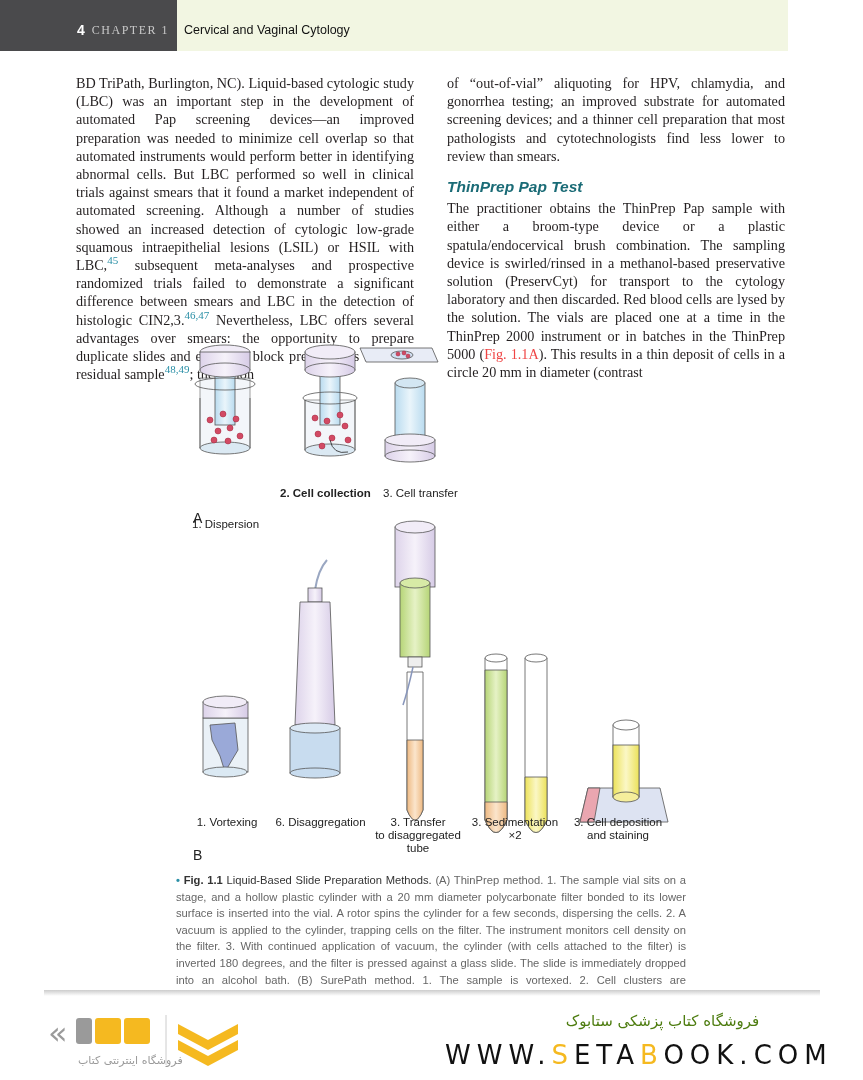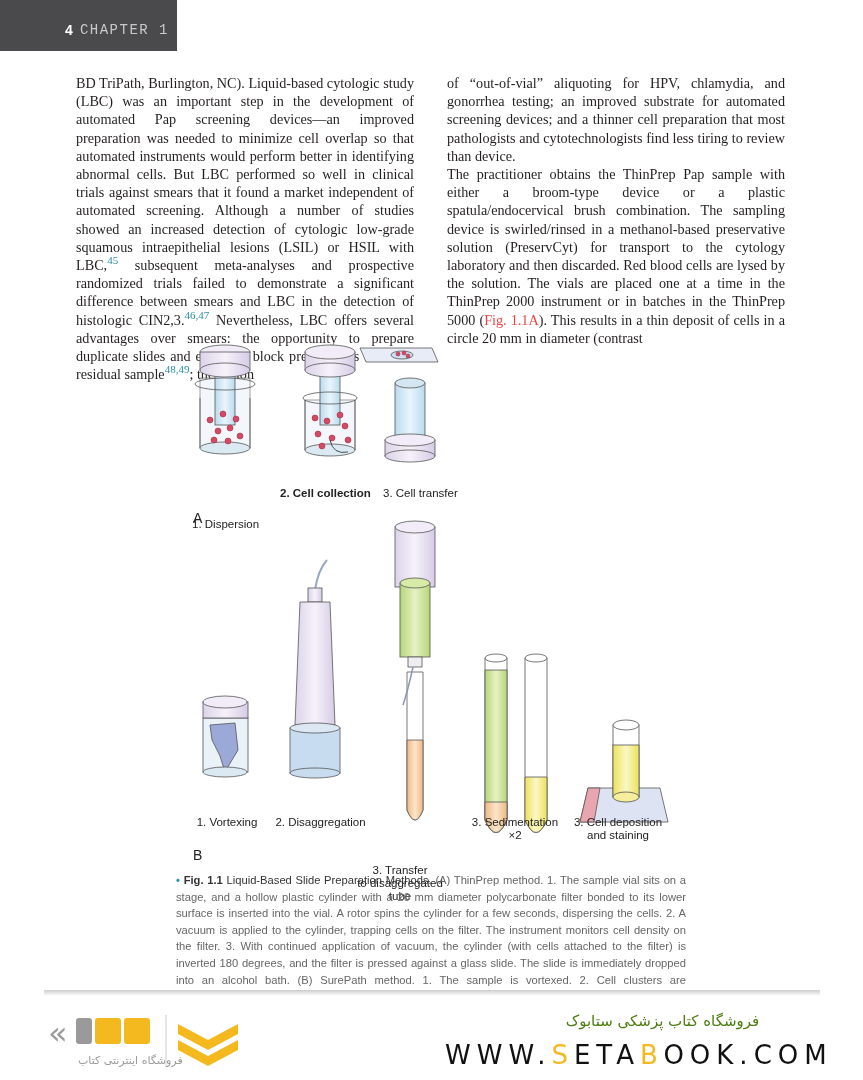--- a/index.html
+++ b/index.html
@@ -1,20 +1,20 @@
 <!DOCTYPE html>
 <html><head>
 <meta charset="utf-8">
 <style>
   html,body{margin:0;padding:0;background:#fff;}
   body{width:863px;height:1080px;position:relative;overflow:hidden;font-family:"Liberation Serif",serif;color:#231f20;}
   .hdr{position:absolute;left:0;top:0;width:788px;height:51px;display:flex;}
   .hdr-dark{width:177px;height:51px;background:#4a4a4c;display:flex;align-items:flex-end;justify-content:flex-end;padding-right:8px;box-sizing:border-box;padding-bottom:13px;}
   .hdr-num{color:#fff;font-family:"Liberation Sans",sans-serif;font-weight:bold;font-size:14px;margin-right:7px;}
-  .hdr-chap{color:#c9c9c9;font-family:Liberation Mono, monospace;font-size:14px;letter-spacing:1.5px;}
+  .hdr-chap{color:#c9c9c9;font-family:Liberation Serif, serif;font-size:12px;letter-spacing:1.5px;}
   .hdr-light{flex:1;background:#f2f6e2;display:flex;align-items:flex-end;padding-left:7px;padding-bottom:14px;box-sizing:border-box;}
   .hdr-title{font-family:"Liberation Sans",sans-serif;font-size:12.5px;color:#111;}
   .col{position:absolute;top:74px;width:338px;font-size:14.2px;line-height:18.2px;text-align:justify;}
   .col.left{left:76px;}
   .col.right{left:447px;}
   .col p{margin:0;}
   .sup{font-size:11px;vertical-align:super;color:#2a8fa6;line-height:0;}
   .lnk{color:#ef4444;}
   .h2{font-family:"Liberation Sans",sans-serif;font-style:italic;font-weight:bold;color:#1a6b76;font-size:15.5px;margin:13px 0 3px 0;}
   .fig{position:absolute;left:170px;top:340px;width:520px;height:520px;}
@@ -32,28 +32,32 @@
   .f-url .y{color:#f5b920;}
 </style>
 </head>
 <body>
 
 <div class="hdr">
   <div class="hdr-dark">
     <span class="hdr-num">4</span>
     <span class="hdr-chap">CHAPTER 1</span>
   </div>
+  <div class="hdr-light">
+    <span class="hdr-title">Cervical and Vaginal Cytology</span>
+  </div>
 </div>
 
 <div class="col left">
   <p><span>BD TriPath, Burlington, NC). Liquid-based cytologic study (LBC) was an important step in the development of automated Pap screening devices—an improved preparation was needed to minimize cell overlap so that automated instruments would perform better in identifying abnormal cells. But LBC performed so well in clinical trials against smears that it found a market independent of automated screening. Although a number of studies showed an increased detection of cytologic low-grade squamous intraepithelial lesions (LSIL) or HSIL with LBC,</span><span class="sup">45</span><span> subsequent meta-analyses and prospective randomized trials failed to demonstrate a significant difference between smears and LBC in the detection of histologic CIN2,3.</span><span class="sup">46,47</span><span> Nevertheless, LBC offers several advantages over smears: the opportunity to prepare duplicate slides and even cell block preparations from the residual sample</span><span class="sup">48,49</span><span>; the option</span></p>
 </div>
 
 <div class="col right">
-  <p>of “out-of-vial” aliquoting for HPV, chlamydia, and gonorrhea testing; an improved substrate for automated screening devices; and a thinner cell preparation that most pathologists and cytotechnologists find less tiring to review than device.</p>
+  <p>of “out-of-vial” aliquoting for HPV, chlamydia, and gonorrhea testing; an improved substrate for automated screening devices; and a thinner cell preparation that most pathologists and cytotechnologists find less lower to review than smears.</p>
+  <div class="h2">ThinPrep Pap Test</div>
   <p><span>The practitioner obtains the ThinPrep Pap sample with either a broom-type device or a plastic spatula/endocervical brush combination. The sampling device is swirled/rinsed in a methanol-based preservative solution (PreservCyt) for transport to the cytology laboratory and then discarded. Red blood cells are lysed by the solution. The vials are placed one at a time in the ThinPrep 2000 instrument or in batches in the ThinPrep 5000 (</span><span class="lnk">Fig. 1.1A</span><span>). This results in a thin deposit of cells in a circle 20 mm in diameter (contrast</span></p>
 </div>
 
 <div class="fig">
   <svg width="520" height="520" viewBox="0 0 520 520">
     <defs>
       <linearGradient id="gBlue" x1="0" x2="1">
           <stop offset="0" stop-color="#b9dbef"></stop>
           <stop offset=".5" stop-color="#eaf5fb"></stop>
           <stop offset="1" stop-color="#b9dbef"></stop>
@@ -181,22 +185,22 @@
       <ellipse cx="456" cy="457" rx="13" ry="5" fill="#f5ee9c"></ellipse>
     </g>
   </svg>
 
   <div class="flabel" style="left:22px;top:147px;margin-top:31px;">1. Dispersion</div>
   <div class="flabel" style="left:110px;top:147px;font-weight:bold;">2. Cell collection</div>
   <div class="flabel" style="left:213px;top:147px;">3. Cell transfer</div>
   <div class="letter" style="left:23px;top:170px;">A</div>
 
   <div class="flabel" style="left:22px;top:476px;width:70px;"><span>1. Vortexing</span></div>
-  <div class="flabel" style="left:103px;top:476px;width:95px;"><span>2. Disaggregation</span></div>
-  <div class="flabel" style="left:185px;top:476px;width:90px;margin-top:48px;">
+  <div class="flabel" style="left:103px;top:476px;width:95px;"><span>6. Disaggregation</span></div>
+  <div class="flabel" style="left:203px;top:476px;width:90px;">
       <div>3. Transfer</div>
       <div>to disaggregated</div>
       <div>tube</div>
     </div>
   <div class="flabel" style="left:300px;top:476px;width:90px;">
       <div>3. Sedimentation</div>
       <div>×2</div>
     </div>
   <div class="flabel" style="left:398px;top:476px;width:100px;">
       <div>3. Cell deposition</div>

